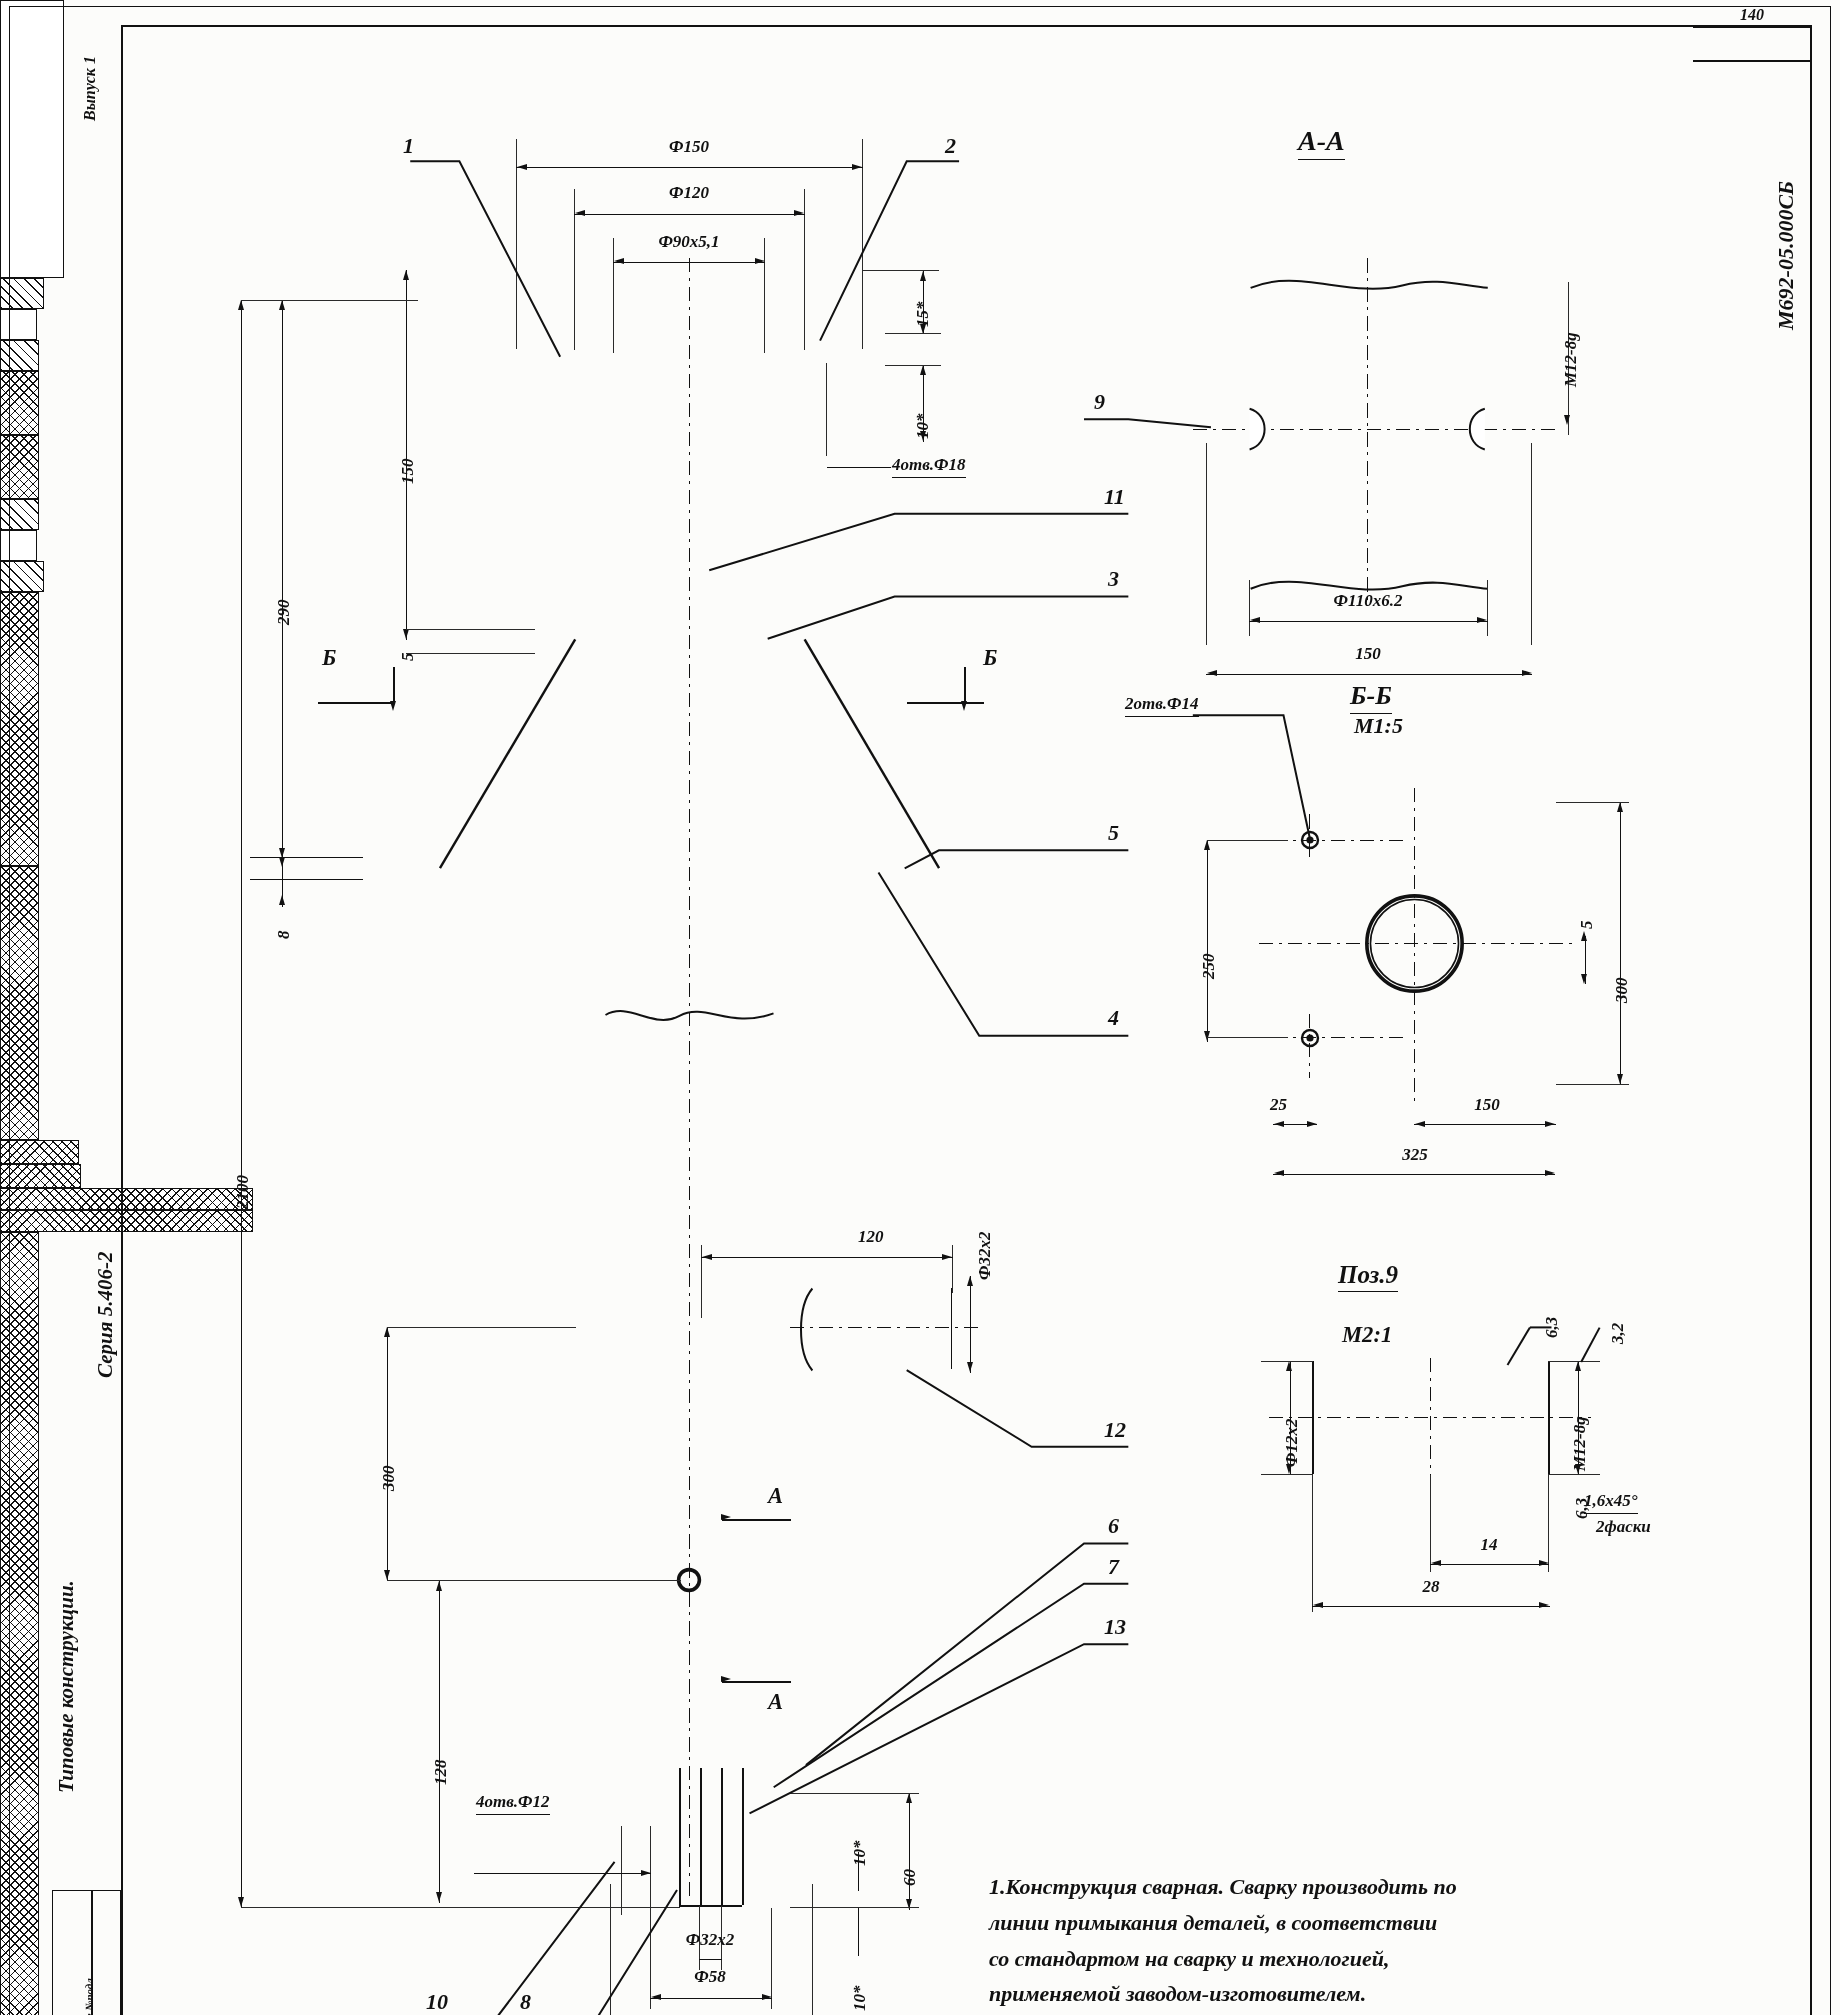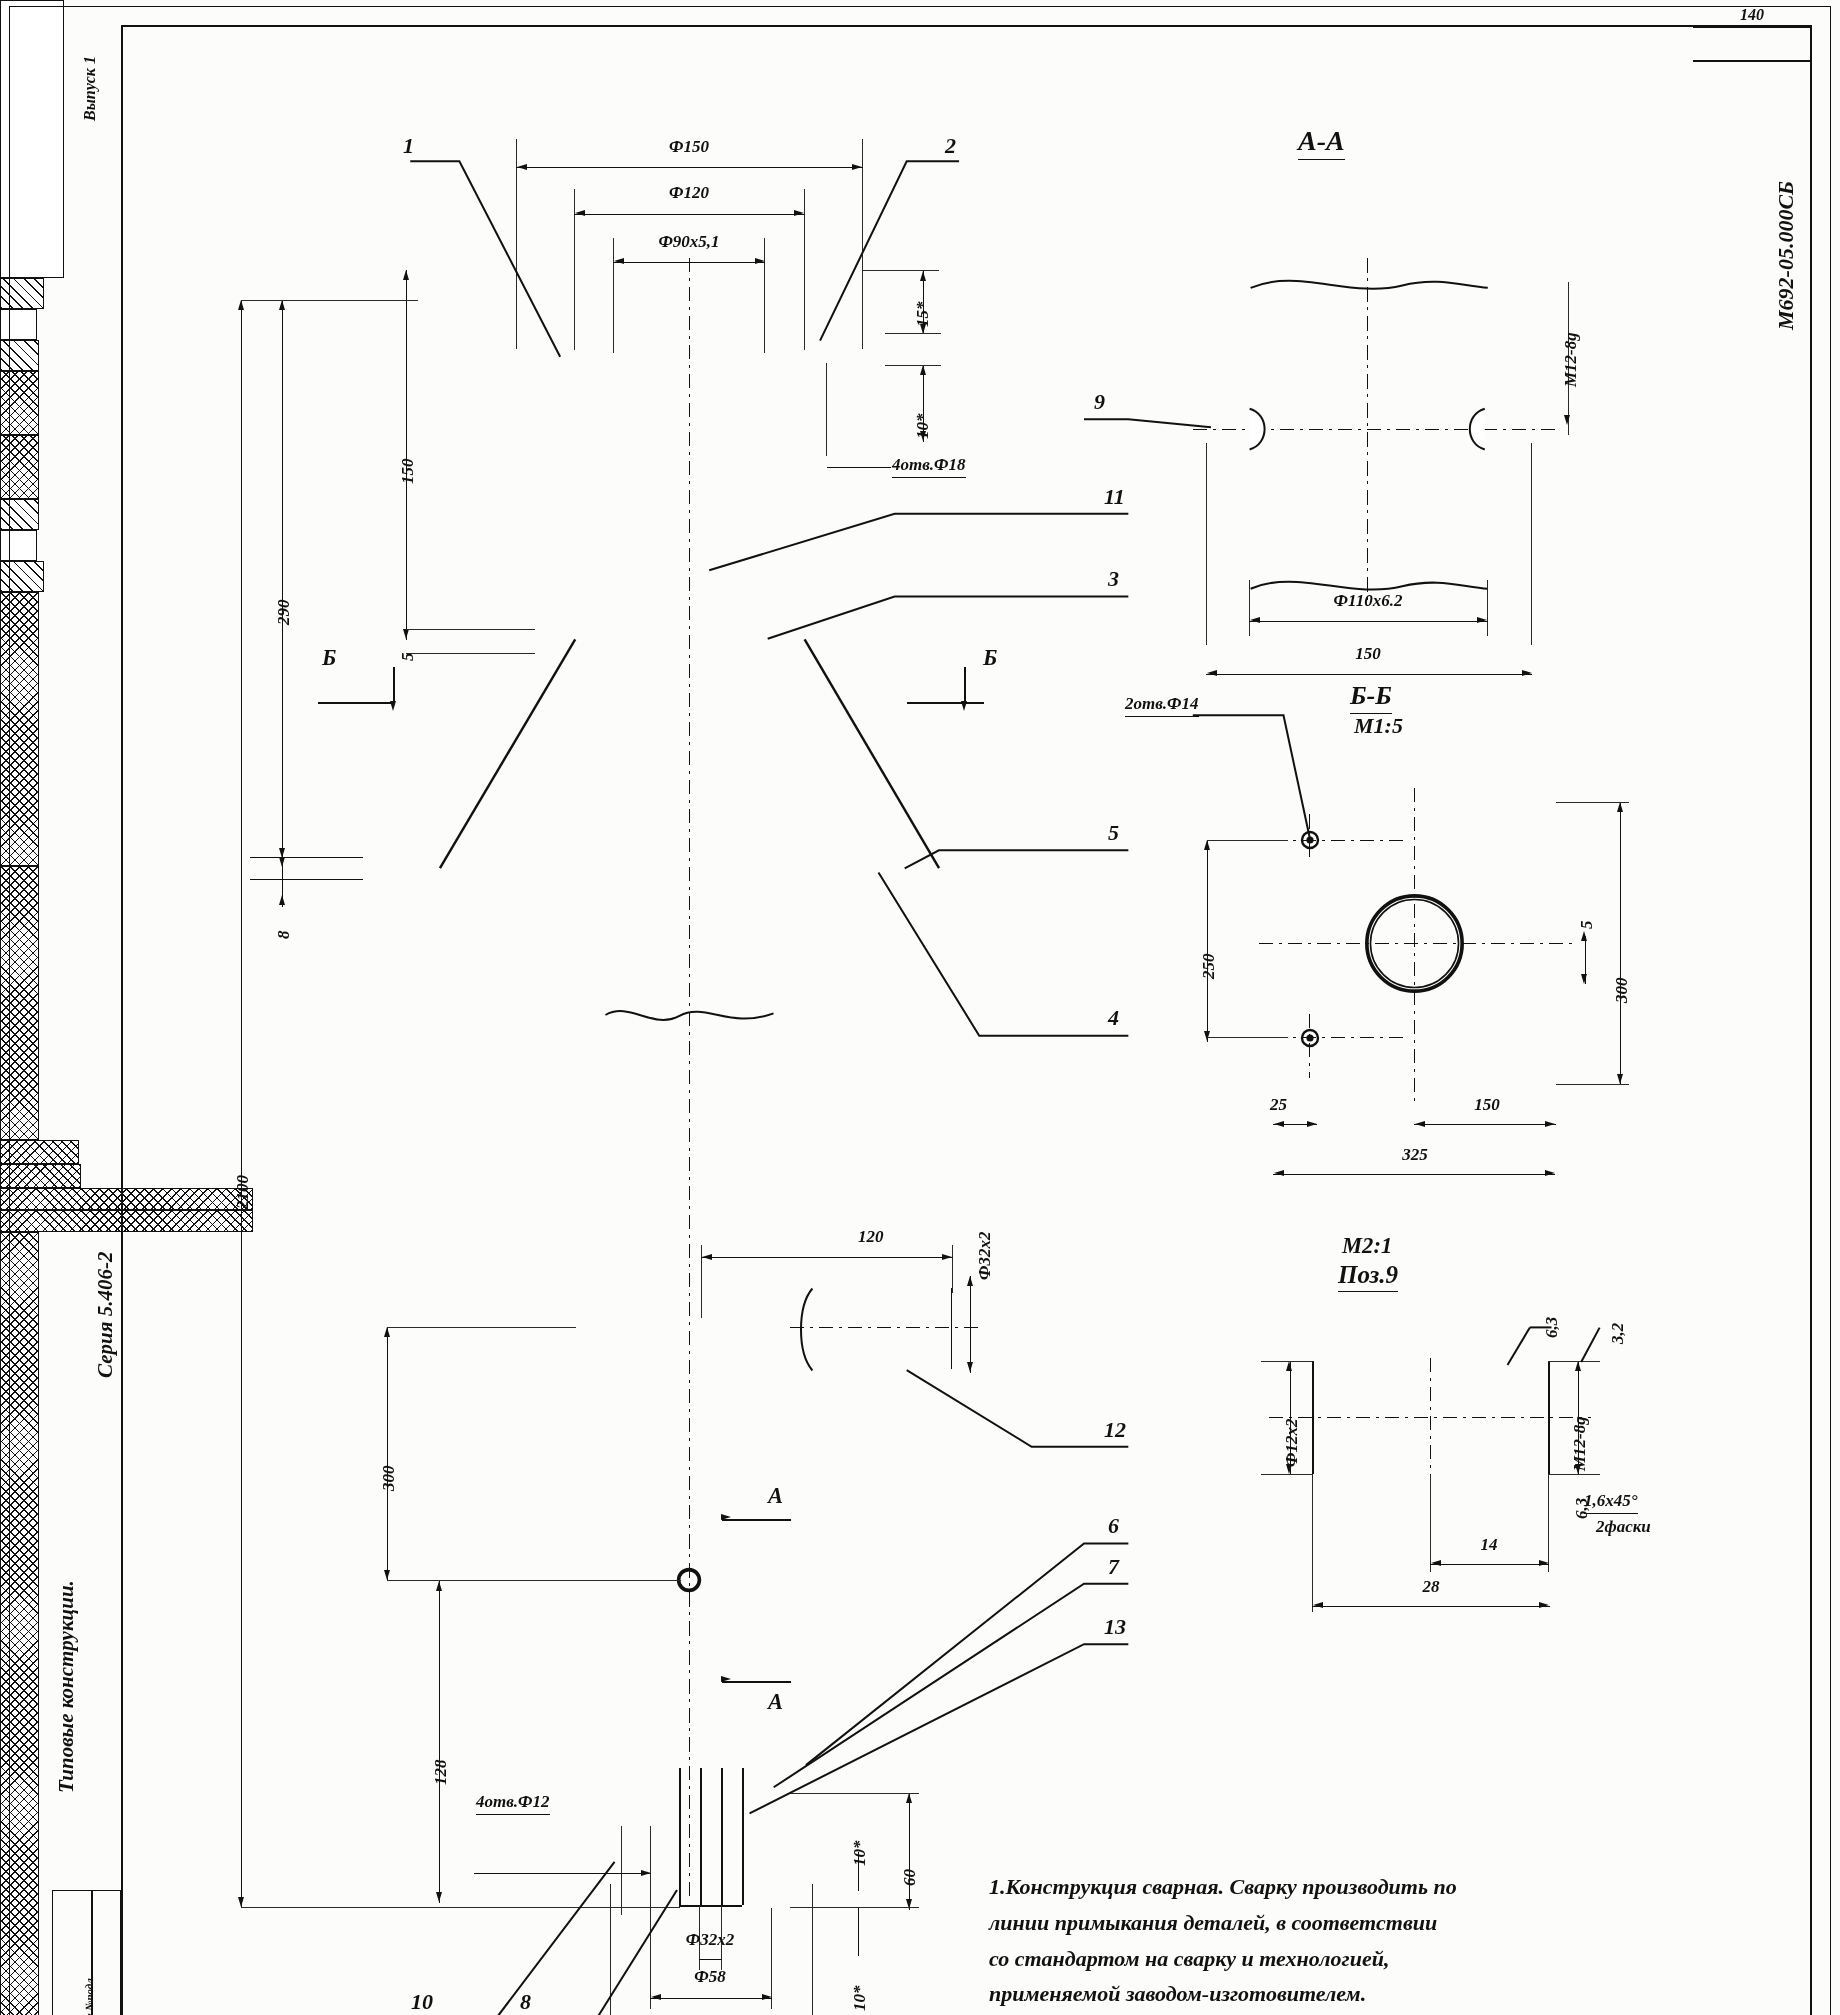--- a/index.html
+++ b/index.html
@@ -313,21 +313,21 @@
   <div class="txt callout" style="left:403px;top:133px;">1</div>
   <div class="txt callout" style="left:945px;top:133px;">2</div>
   <div class="txt callout" style="left:1104px;top:484px;">11</div>
   <div class="txt callout" style="left:1108px;top:566px;">3</div>
   <div class="txt callout" style="left:1108px;top:820px;">5</div>
   <div class="txt callout" style="left:1108px;top:1005px;">4</div>
   <div class="txt callout" style="left:1104px;top:1417px;">12</div>
   <div class="txt callout" style="left:1108px;top:1513px;">6</div>
   <div class="txt callout" style="left:1108px;top:1554px;">7</div>
   <div class="txt callout" style="left:1104px;top:1614px;">13</div>
-  <div class="txt callout" style="left:411px;top:1989px;font-family:Liberation Serif, serif;">10</div>
+  <div class="txt callout" style="left:426px;top:1989px;font-family:Liberation Serif, serif;">10</div>
   <div class="txt callout" style="left:520px;top:1989px;">8</div>
 
   <div class="txt ul" style="left:1298px;top:125px;font-size:28px;">А-А</div>
 
   <svg style="position:absolute;left:1249px;top:270px;width:242px;height:339px;" viewBox="0 0 600 840" width="242" height="339">
     <path d="M4,44 C120,-6 250,70 380,38 C470,16 530,40 592,44" stroke="#111" stroke-width="5" fill="none"></path>
     <path d="M4,790 C120,740 250,816 380,784 C470,762 530,786 592,790" stroke="#111" stroke-width="5" fill="none"></path>
   </svg>
   <div class="cl" style="left:1193px;top:429px;width:363px;"></div>
   <div class="clv" style="left:1367px;top:258px;height:347px;"></div>
@@ -419,21 +419,21 @@
   <div class="arr arrL" style="left:1415px;top:1121px;"></div>
   <div class="arr arrR" style="left:1545px;top:1121px;"></div>
   <div class="txt ctr dimtxt" style="left:1487px;top:1095px;">150</div>
 
   <div class="ln h" style="left:1273px;top:1174px;width:282px;"></div>
   <div class="arr arrL" style="left:1274px;top:1170px;"></div>
   <div class="arr arrR" style="left:1545px;top:1170px;"></div>
   <div class="txt ctr dimtxt" style="left:1415px;top:1145px;">325</div>
 
   <div class="txt ul" style="left:1338px;top:1261px;font-size:25px;">Поз.9</div>
-  <div class="txt" style="left:1342px;top:1233px;font-size:22.6px;font-style:italic;">М2:1</div>
+  <div class="txt" style="left:1342px;top:1322px;font-size:22.6px;font-style:italic;">М2:1</div>
 
   <div class="ln v2" style="left:1312px;top:1361px;height:113px;"></div>
   <div class="ln v2" style="left:1548px;top:1361px;height:113px;"></div>
   <div class="cl" style="left:1269px;top:1417px;width:322px;"></div>
   <div class="clv" style="left:1430px;top:1358px;height:121px;"></div>
 
   <div class="ln v" style="left:1290px;top:1361px;height:113px;"></div>
   <div class="arr arrU" style="left:1286px;top:1361px;"></div>
   <div class="arr arrD" style="left:1286px;top:1464px;"></div>
   <div class="thin" style="left:1261px;top:1361px;width:52px;height:1.2px;"></div>

